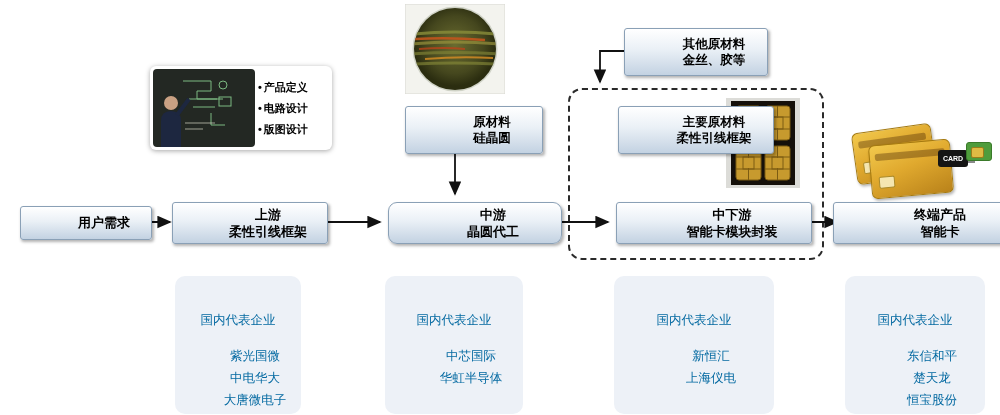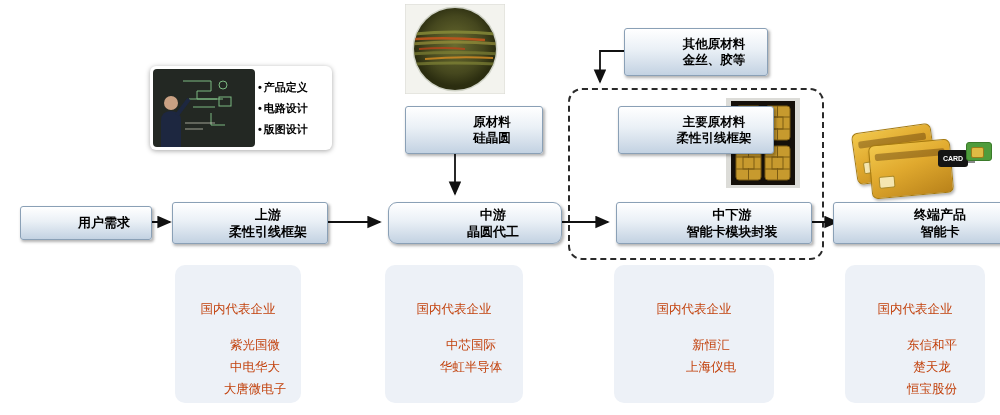--- a/index.html
+++ b/index.html
@@ -12,21 +12,21 @@
              justify-content:center;text-align:center;color:#000;font-weight:bold;font-size:13px;
              line-height:1.32;border:1px solid #8aa0b6;border-radius:3px;
              background:linear-gradient(180deg,#ffffff 0%,#eaf0f6 45%,#c3d2e2 100%);
              box-shadow:1.5px 2px 3px rgba(0,0,0,.30);padding-left:36px;}
   .small{font-size:12.5px;}
 
   .dashed-outline{position:absolute;left:568px;top:88px;width:252px;height:168px;z-index:2;
                   border:2px dashed #2a2a2a;border-radius:14px;}
 
   .panel{position:absolute;z-index:1;background:#edf1f7;border-radius:10px;text-align:center;
-         color:#c2410c;font-size:12.5px;}
+         color:#0369a1;font-size:12.5px;margin-top:11px;}
   .panel .hdr{margin-top:36px;}
   .panel .names{margin-top:16px;line-height:22px;padding-left:34px;}
 
   .blackboard{position:absolute;left:150px;top:66px;width:182px;height:84px;z-index:2;
               background:#fff;border-radius:6px;box-shadow:0 1px 5px rgba(0,0,0,.35);}
   .bb-img{position:absolute;left:3px;top:3px;border-radius:4px;overflow:hidden;display:block;}
   .bullets{position:absolute;left:108px;top:11px;font-size:11px;font-weight:bold;color:#000;line-height:21px;}
   .bullet-row .b{margin-right:2px;}
 
   .figure{position:absolute;z-index:2;display:block;}

